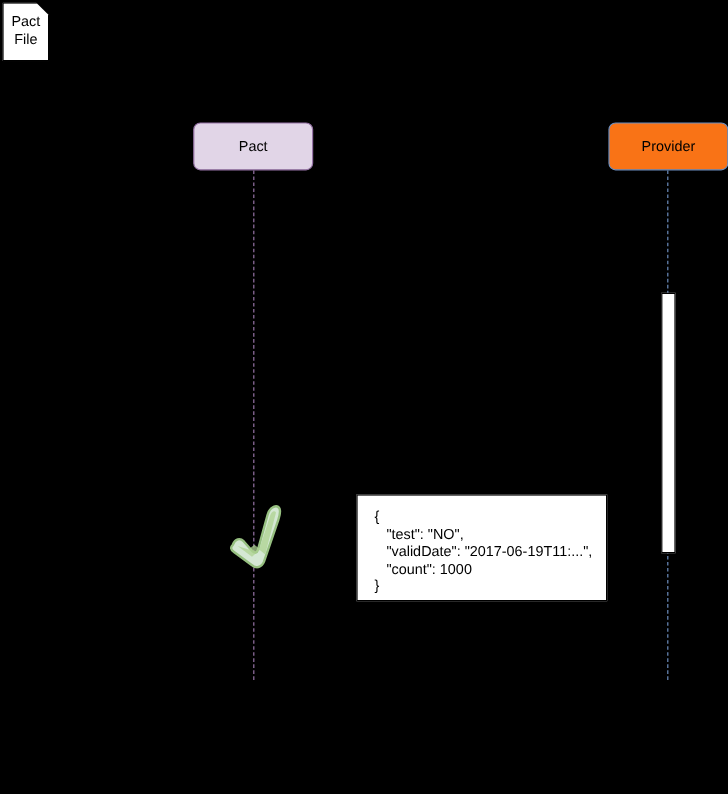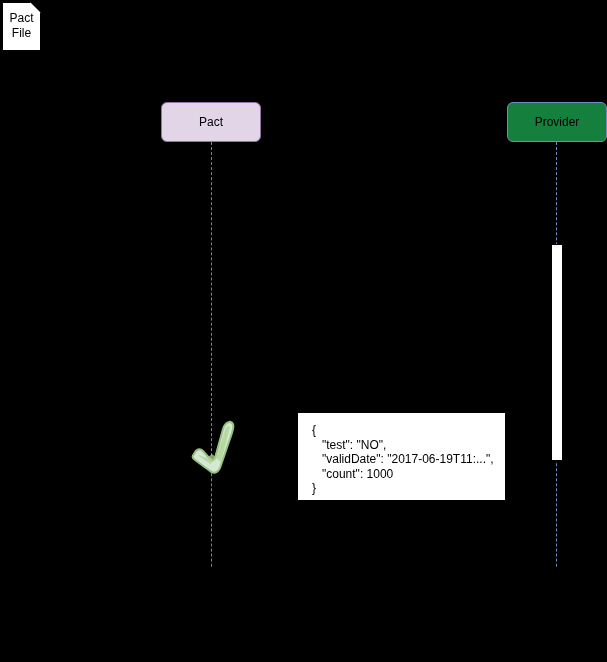--- a/index.html
+++ b/index.html
@@ -93,21 +93,21 @@
     left: 161px;
     top: 102px;
     width: 100px;
     background: #e1d5e7;
     border-color: #9673a6;
   }
   .participant-provider {
     left: 507px;
     top: 102px;
     width: 100px;
-    background: #15803d;
+    background: #f97316;
     border-color: #6c8ebf;
   }
 
   
   .activation {
     position: absolute;
     left: 551px;
     top: 244px;
     width: 12px;
     height: 217px;

